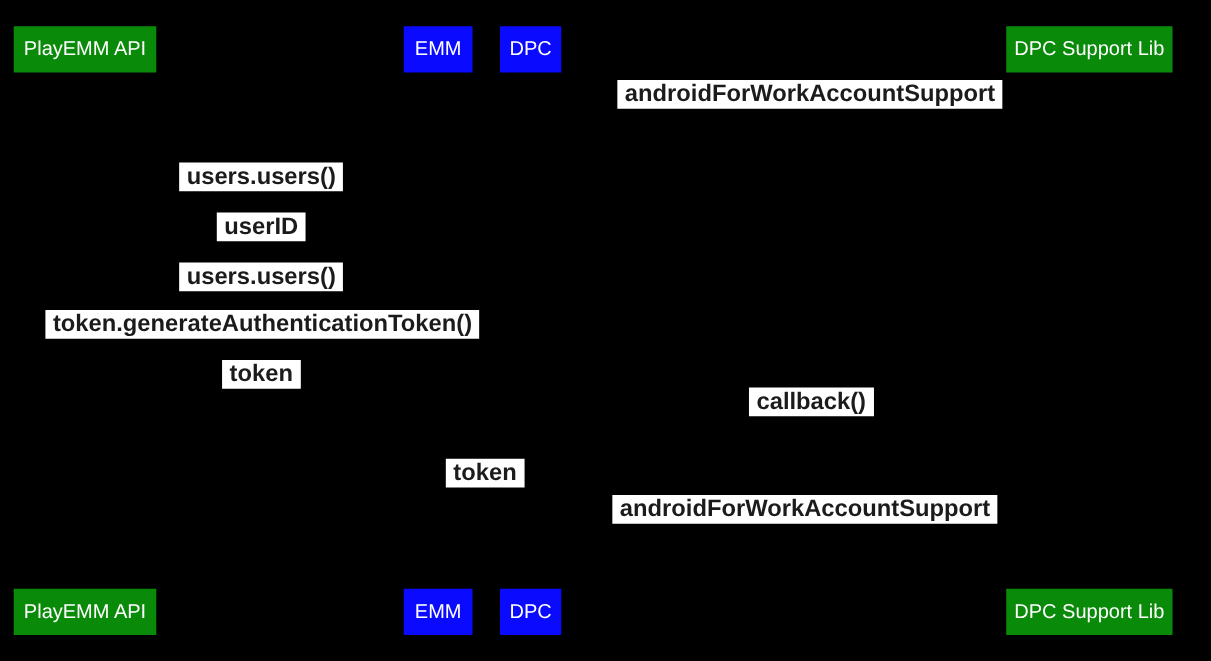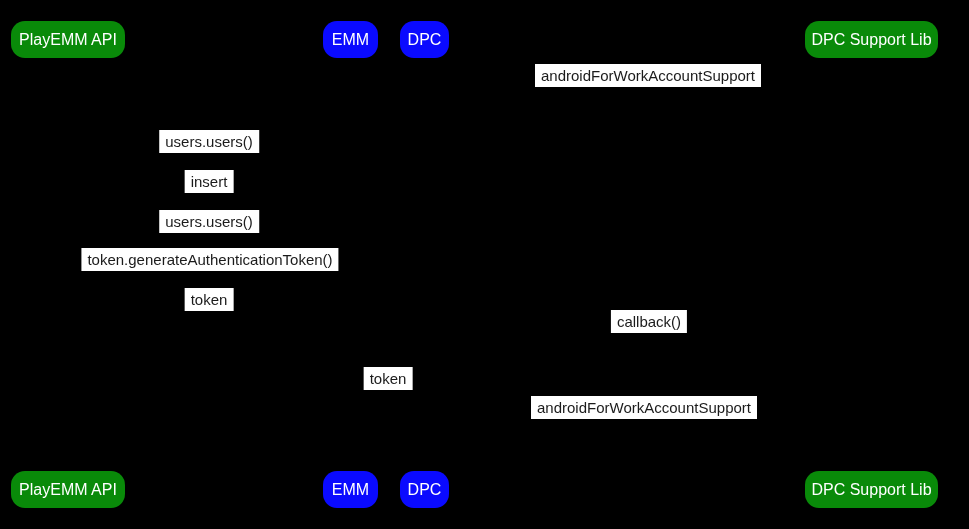--- a/index.html
+++ b/index.html
@@ -10,55 +10,55 @@
     overflow: hidden;
     font-family: "Liberation Sans", sans-serif;
   }
   .actor {
     position: absolute;
     height: 37px;
     display: flex; align-items: center; justify-content: center;
     color: var(--actor-text, #ffffff);
     font-size: 16px;
     box-sizing: border-box;
-    border-radius: 14px;
   }
   .actor.green { background: var(--green, #098A09); }
   .actor.blue  { background: var(--blue, #0A0AFF); }
   .msg {
     position: absolute;
     transform: translateX(-50%);
     background: var(--label-bg, #ffffff);
     color: var(--label-text, #1B1B1B);
-    font-size: 15px;
+    font-size: 19px;
     line-height: 19px;
     padding: 2px 6px;
     text-align: center;
     white-space: nowrap;
+    font-weight: bold;
   }
   .msg .line { display: block; }
 </style>
 </head>
 <body style="--bg: #000000; --green: #098A09; --blue: #0A0AFF; --actor-text: #FFFFFF; --label-bg: #FFFFFF; --label-text: #1B1B1B;">
 
 <div class="actor green" style="left:11px;  top:21px; width:114px;">PlayEMM API</div>
 <div class="actor blue" style="left:323px; top:21px; width:55px;">EMM</div>
 <div class="actor blue" style="left:400px; top:21px; width:49px;">DPC</div>
 <div class="actor green" style="left:805px; top:21px; width:133px;">DPC Support Lib</div>
 
 <div class="msg" style="left:648px; top:64px;">
   <span class="line">androidForWorkAccountSupport</span>
 </div>
 
 <div class="msg" style="left:209px; top:130px;">
   <span class="line">users.users()</span>
 </div>
 
 <div class="msg" style="left:209px; top:170px;">
-  <span class="line">insert</span>
+  <span class="line">userID</span>
 </div>
 
 <div class="msg" style="left:209px; top:210px;">
   <span class="line">users.users()</span>
 </div>
 
 <div class="msg" style="left:210px; top:248px;">
   <span class="line">token.generateAuthenticationToken()</span>
 </div>
 

